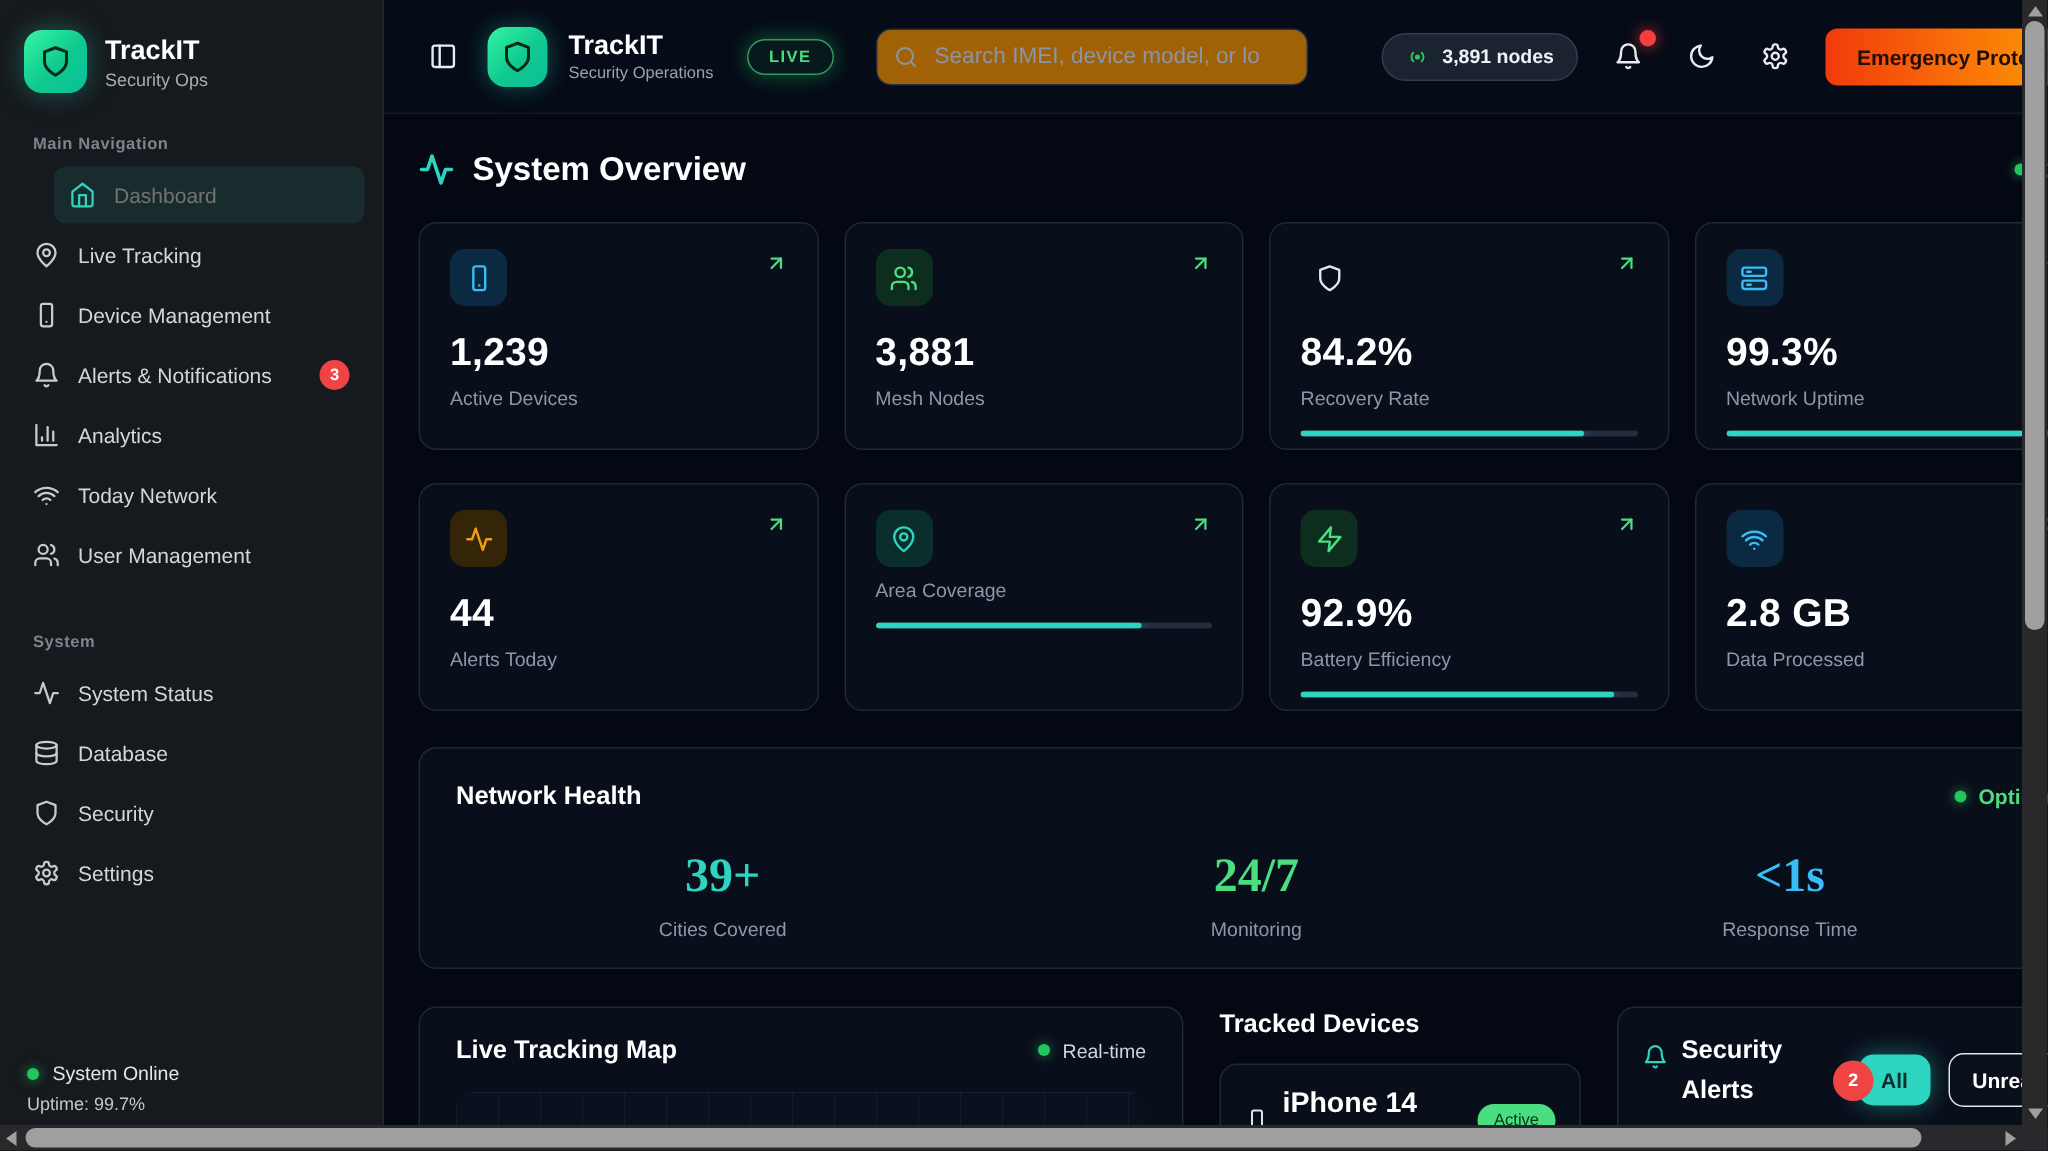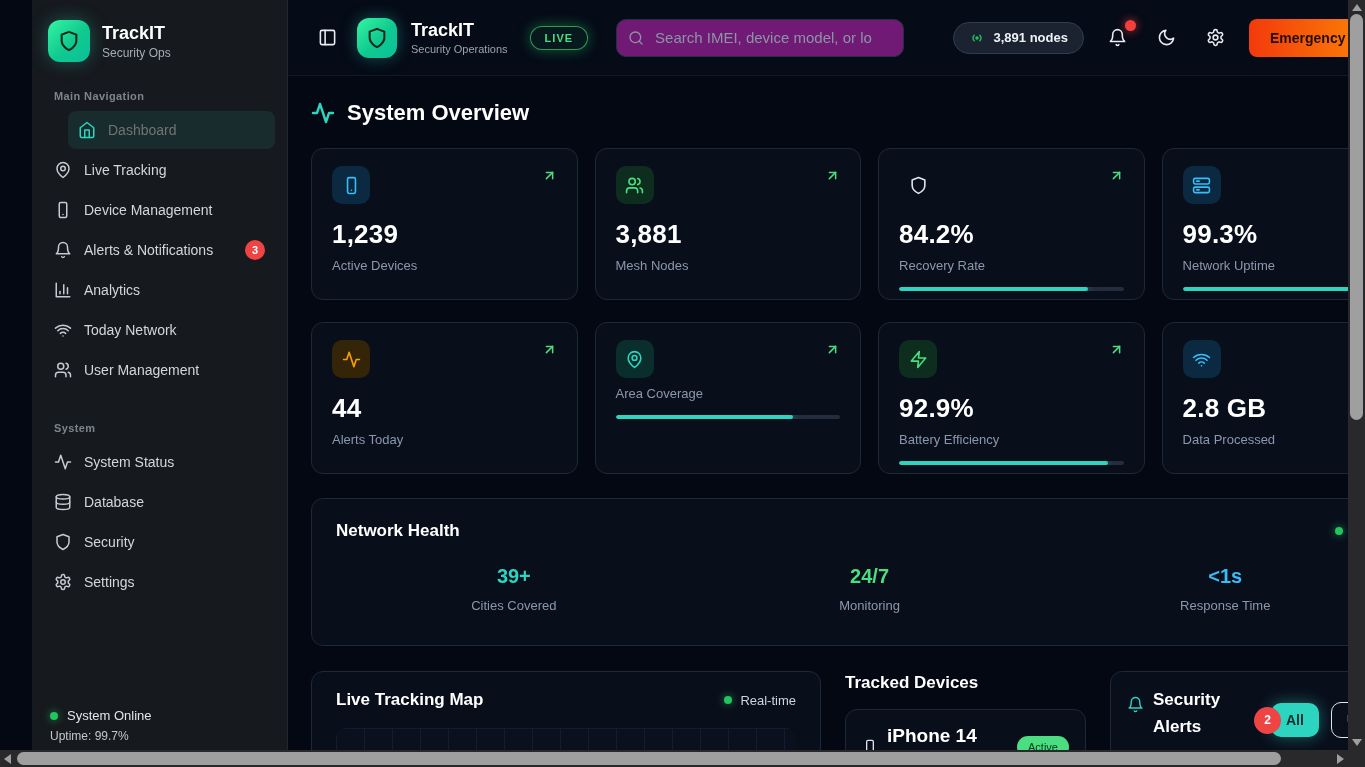--- a/index.html
+++ b/index.html
@@ -1,19 +1,19 @@
 <!DOCTYPE html>
 <html><head>
 <meta charset="utf-8">
 <style>
   * { margin:0; padding:0; box-sizing:border-box; }
   html,body { width:1365px; height:767px; overflow:hidden; background:#040813;
     font-family:"Liberation Sans", sans-serif; color:#e7ecf3; }
   svg { display:block; }
-  .app { display:flex; width:1080px; height:767px;padding-left:32px; }
+  .app { display:flex; width:1080px; height:767px; }
 
   
   .sidebar { width:256px; min-width:256px; height:767px; background:#16191d;
     border-right:1px solid #23272d; display:flex; flex-direction:column; padding:16px 12px 24px; }
   .brand-row { display:flex; align-items:center; gap:12px; padding:4px 4px 18px; }
   .logo-sq { width:42px; height:42px; border-radius:12px;
     background:linear-gradient(135deg,#34f5a3,#10c98f 55%,#0bbf9b);
     display:flex; align-items:center; justify-content:center; color:#06281a;
     box-shadow:0 0 18px rgba(45,212,191,.35); }
   .brand-title { font-size:18px; font-weight:800; color:#fff; }
@@ -42,21 +42,21 @@
     background:linear-gradient(135deg,#34f5a3,#10c98f 55%,#0bbf9b);
     display:flex; align-items:center; justify-content:center; color:#06281a;
     box-shadow:0 0 16px rgba(45,212,191,.35); }
   .tb-title { font-size:18px; font-weight:800; color:#fff; }
   .tb-sub { font-size:11px; color:#9aa3af; margin-top:2px; }
   .live-badge { margin-left:8px; font-size:11px; font-weight:800; letter-spacing:1px; color:#4ade80;
     border:1px solid rgba(74,222,128,.65); background:rgba(34,197,94,.08); padding:5px 14px;
     border-radius:999px; box-shadow:0 0 14px rgba(34,197,94,.45); }
   .search-wrap { margin-left:14px; position:relative; }
   .search-wrap .sicon { position:absolute; left:12px; top:11px; color:#8b95a5; }
-  .search-input { width:288px; height:38px; background:#701a75; border:1px solid #27303f;
+  .search-input { width:288px; height:38px; background:#a16207; border:1px solid #27303f;
     border-radius:10px; color:#dbe2ea; font-size:15px; padding:0 12px 0 38px;
     font-family:"Liberation Sans",sans-serif; }
   .search-input::placeholder { color:#8b95a5; }
   .tb-right { margin-left:auto; display:flex; align-items:center; gap:18px; }
   .nodes-pill { display:flex; align-items:center; gap:9px; background:#1b2330; border:1px solid #303c50;
     border-radius:999px; padding:7px 15px; font-size:13px; font-weight:600; color:#eef2f6; cursor:pointer; }
   .nodes-pill .picon { color:#22c55e; }
   .notif-dot { position:absolute; top:-2px; right:-3px; width:11px; height:11px; border-radius:50%;
     background:#f43f3f; box-shadow:0 0 10px rgba(244,63,63,.8); }
   .emergency-btn { border:none; cursor:pointer; border-radius:8px; padding:11px 21px;
@@ -85,21 +85,21 @@
   .stat-value { font-size:26px; font-weight:800; color:#fff; margin-top:15px; letter-spacing:.2px; }
   .stat-label { font-size:13px; color:#8a98ab; margin-top:8px; }
   .progress { height:4px; background:#232d3e; border-radius:999px; margin-top:14px; overflow:hidden; }
   .progress-fill { height:100%; background:#2dd4bf; border-radius:999px; box-shadow:0 0 8px rgba(45,212,191,.6); }
 
   .health { margin-top:24px; padding:22px 24px; height:148px; }
   .health-head { display:flex; align-items:center; }
   .panel-title { font-size:17px; font-weight:700; color:#fff; }
   .health-status { margin-left:auto; display:flex; align-items:center; gap:8px; font-size:14px; font-weight:700; color:#4ade80; }
   .health-stats { display:grid; grid-template-columns:1fr 1fr 1fr; margin-top:24px; text-align:center; }
-  .hval { font-size:20px; font-weight:800; }
+  .hval { font-size:32px; font-weight:800;font-family:Liberation Serif, serif; }
   .hlabel { font-size:13px; color:#8a98ab; margin-top:10px; }
 
   .bottom-grid { display:grid; grid-template-columns:510px 241px 1fr; gap:24px; margin-top:25px; }
   .map-card { padding:18px 24px; height:260px; }
   .map-head { display:flex; align-items:center; }
   .map-status { margin-left:auto; display:flex; align-items:center; gap:8px; font-size:13px; color:#cdd5de; }
   .map-area { margin-top:18px; height:180px; border-radius:10px; background:#0a101e;
     background-image:linear-gradient(#141c2e 1px, transparent 1px),
                      linear-gradient(90deg,#141c2e 1px, transparent 1px);
     background-size:28px 28px; }

